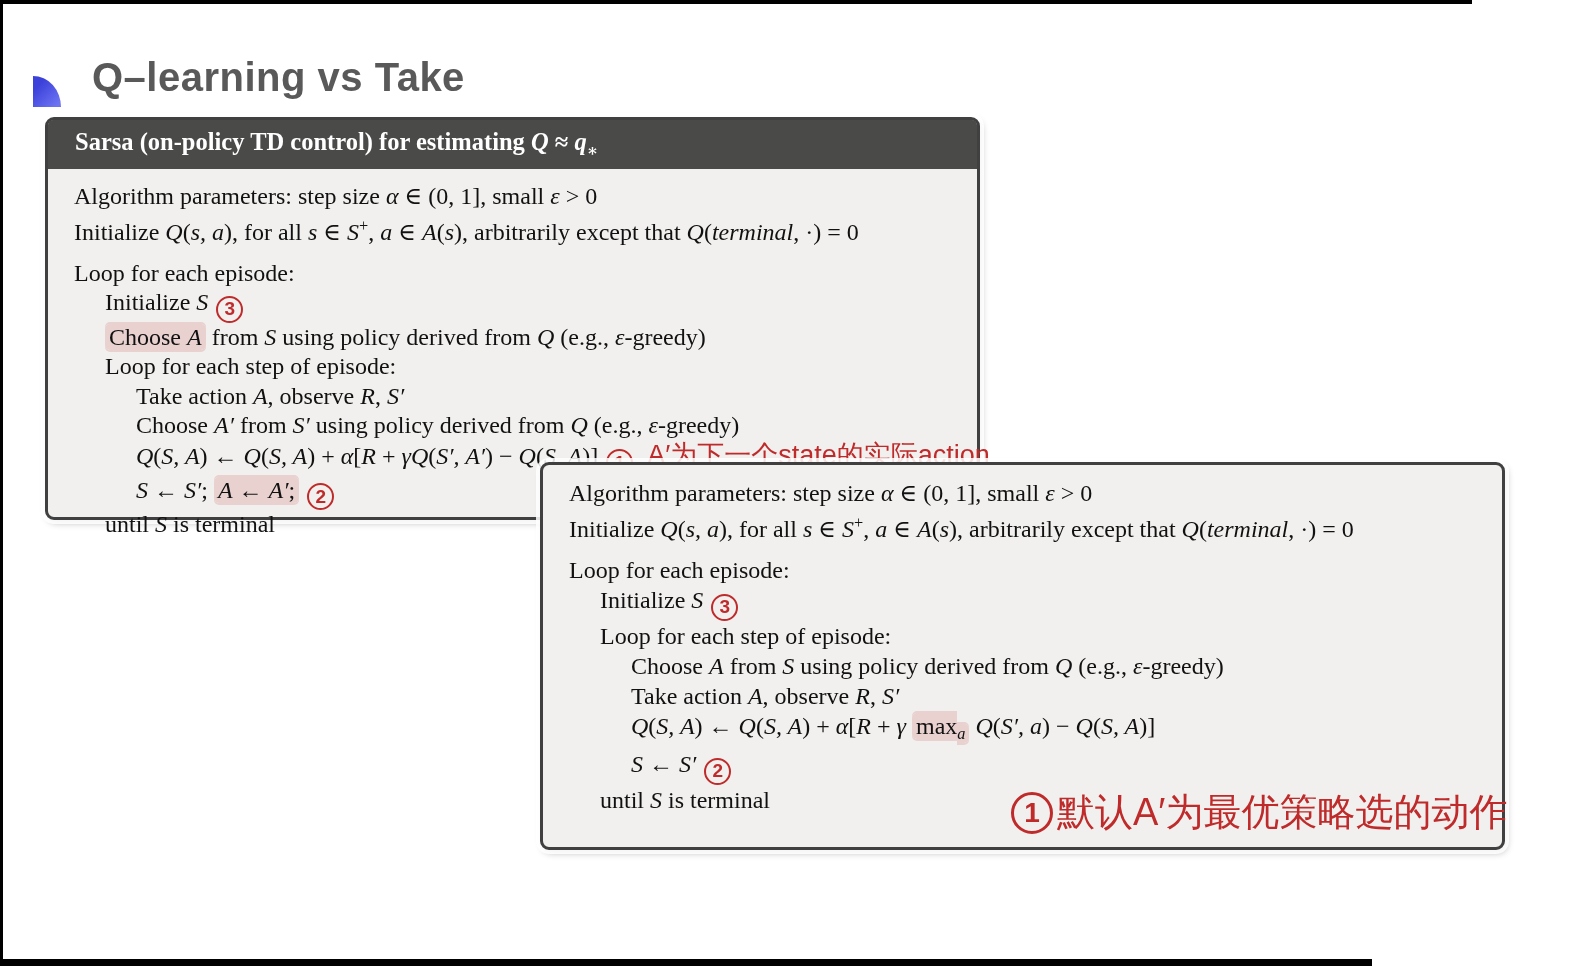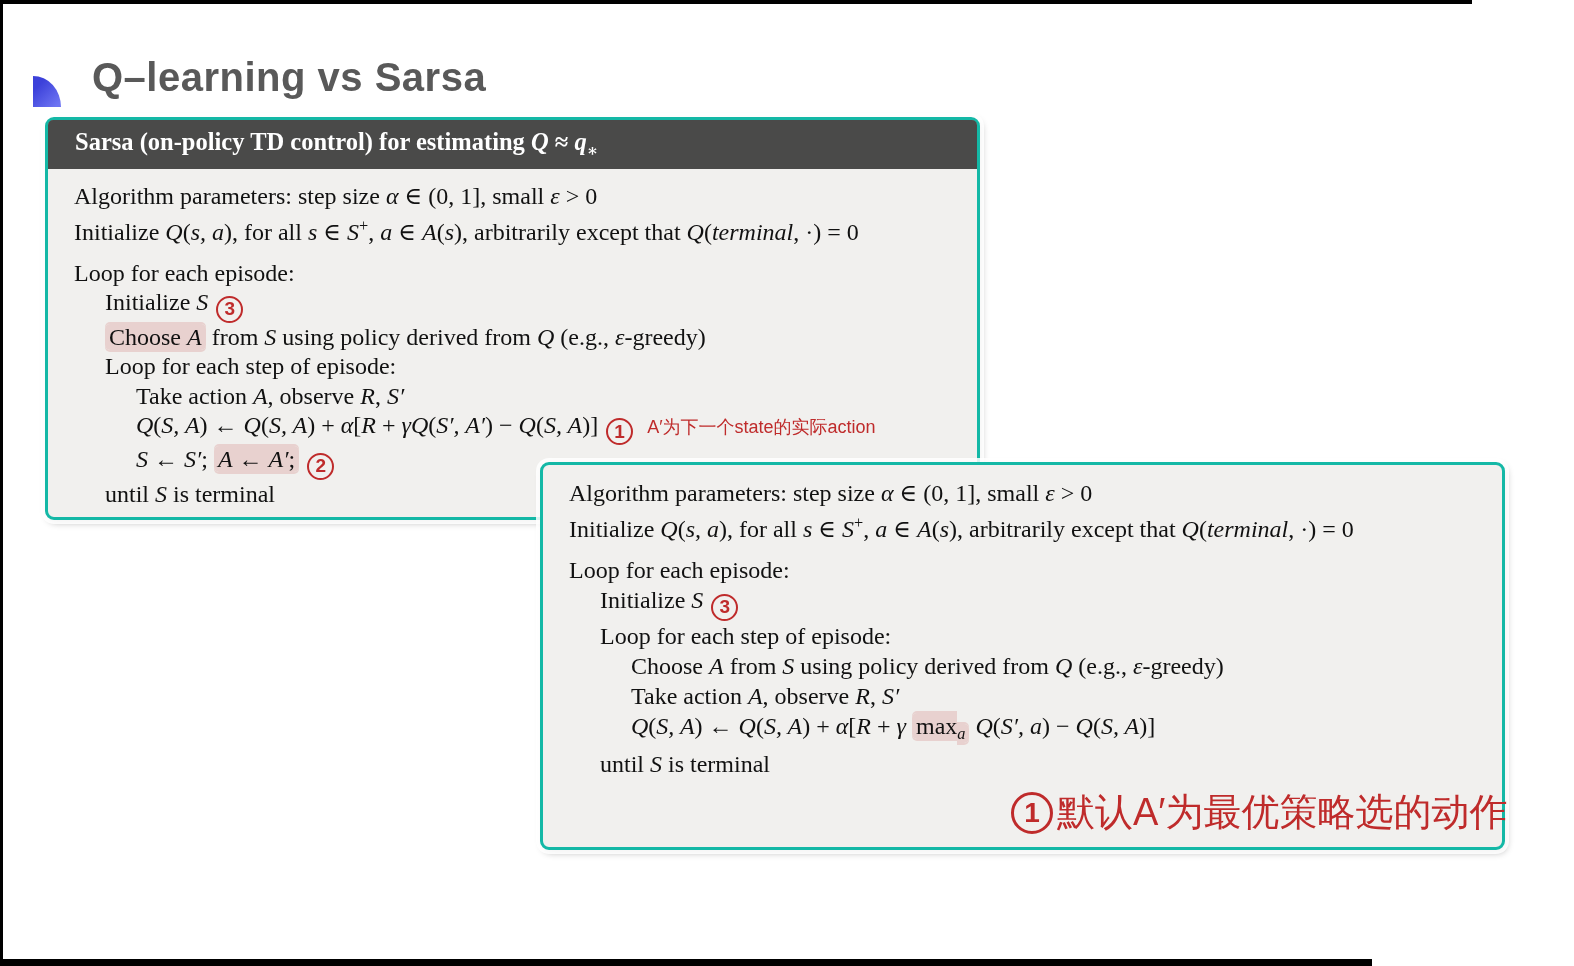--- a/index.html
+++ b/index.html
@@ -13,21 +13,21 @@
   .frame-bottom { position:absolute; left:0; top:959px; width:1372px; height:7px; background:#000; }
 
   
   .title-accent { position:absolute; left:33px; top:76px; width:28px; height:31px;
                   border-radius:0 100% 0 0;
                   background:linear-gradient(135deg,#3c41da 25%,#6d74f2 90%); }
   .page-title { position:absolute; left:92px; top:55px; font-size:40px; font-weight:600;
                 color:var(--title_gray); letter-spacing:0.5px; }
 
   
-  .algo-box { position:absolute; background:var(--box_bg); border:3px solid #14b8a6;
+  .algo-box { position:absolute; background:var(--box_bg); border:3px solid #404040;
               border-radius:9px;
               box-shadow:0 0 0 4px rgba(255,255,255,0.85), 2px 3px 7px rgba(0,0,0,0.28); }
   #sarsa-box { left:45px; top:117px; width:935px; height:403px; z-index:1; }
   #q-box     { left:540px; top:462px; width:965px; height:388px; z-index:2; }
 
   .algo-header { background:var(--header_bg); color:#fff; font-weight:bold; font-size:24.5px;
                  padding:8px 10px 8px 27px; border-radius:5px 5px 0 0;
                  font-family:"Liberation Serif","DejaVu Serif",serif; white-space:nowrap; }
   .algo-body { padding:13px 12px 0 26px; font-size:24px; line-height:29.5px; color:#111;
                font-family:"Liberation Serif","DejaVu Serif",serif; white-space:nowrap; }
@@ -41,67 +41,69 @@
   .hl  { background:var(--highlight_pink); box-shadow:0 2px 0 var(--highlight_pink), 0 -2px 0 var(--highlight_pink); }
   .hl-s { border-radius:5px 0 0 5px; padding-left:4px; }
   .hl-e { border-radius:0 5px 5px 0; padding-right:4px; }
 
   .circ { display:inline-flex; align-items:center; justify-content:center;
           width:27px; height:27px; border:2.5px solid var(--annotation_red); border-radius:50%;
           color:var(--annotation_red); font-family:"Liberation Sans","DejaVu Sans",sans-serif;
           font-size:19px; font-weight:bold; margin:0 2px; vertical-align:-5px; font-style:normal; }
 
   .ann { font-family:"Liberation Sans","DejaVu Sans",sans-serif; color:var(--annotation_red);
-         font-size:18px; margin-left:12px; font-style:normal; }
+         font-size:27px; margin-left:12px; font-style:normal; }
 
   .big-ann { position:absolute; left:468px; top:322px; display:flex; align-items:center;
              color:var(--annotation_red); font-family:"Liberation Sans","DejaVu Sans",sans-serif; }
   .big-ann .circ-big { display:inline-flex; align-items:center; justify-content:center;
              width:42px; height:42px; border:3.5px solid var(--annotation_red); border-radius:50%;
              font-size:28px; font-weight:bold; margin-right:4px; }
   .big-ann .big-ann-text { font-size:38px; white-space:nowrap; }
 </style>
 </head>
 <body>
 
 <div id="stage">
 
   <div class="frame-top"></div>
   <div class="frame-left"></div>
   <div class="frame-bottom"></div>
 
   <div class="title-accent"></div>
-  <h1 class="page-title">Q–learning vs Sarsa</h1>
+  <h1 class="page-title">Q–learning vs Take</h1>
 
   <div id="sarsa-box" class="algo-box">
     <div class="algo-header"><span>Sarsa (on-policy TD control) for estimating </span><span class="it">Q</span><span> ≈ </span><span class="it">q</span><span class="sub">∗</span></div>
     <div class="algo-body">
         <div class="algo-line" style="padding-left: 0px;"><span>Algorithm parameters: step size </span><span class="it">α</span><span> ∈ (0, 1], small </span><span class="it">ε</span><span> &gt; 0</span></div>
         <div class="algo-line" style="padding-left: 0px;"><span>Initialize </span><span class="it">Q</span><span>(</span><span class="it">s, a</span><span>), for all </span><span class="it">s</span><span> ∈ </span><span class="it">S</span><span class="sup">+</span><span>, </span><span class="it">a</span><span> ∈ </span><span class="it">A</span><span>(</span><span class="it">s</span><span>), arbitrarily except that </span><span class="it">Q</span><span>(</span><span class="it">terminal</span><span>, ·) = 0</span></div>
         <div class="algo-line gap" style="padding-left: 0px;"><span>Loop for each episode:</span></div>
         <div class="algo-line" style="padding-left: 31px;"><span>Initialize </span><span class="it">S</span><span> </span><span class="circ">3</span></div>
         <div class="algo-line" style="padding-left: 31px;"><span class="hl hl-s">Choose </span><span class="it hl hl-e">A</span><span> from </span><span class="it">S</span><span> using policy derived from </span><span class="it">Q</span><span> (e.g., </span><span class="it">ε</span><span>-greedy)</span></div>
         <div class="algo-line" style="padding-left: 31px;"><span>Loop for each step of episode:</span></div>
         <div class="algo-line" style="padding-left: 62px;"><span>Take action </span><span class="it">A</span><span>, observe </span><span class="it">R</span><span>, </span><span class="it">S′</span></div>
+        <div class="algo-line" style="padding-left: 62px;"><span>Choose </span><span class="it">A′</span><span> from </span><span class="it">S′</span><span> using policy derived from </span><span class="it">Q</span><span> (e.g., </span><span class="it">ε</span><span>-greedy)</span></div>
         <div class="algo-line" style="padding-left: 62px;"><span class="it">Q</span><span>(</span><span class="it">S, A</span><span>) ← </span><span class="it">Q</span><span>(</span><span class="it">S, A</span><span>) + </span><span class="it">α</span><span>[</span><span class="it">R</span><span> + </span><span class="it">γQ</span><span>(</span><span class="it">S′, A′</span><span>) − </span><span class="it">Q</span><span>(</span><span class="it">S, A</span><span>)] </span><span class="circ">1</span><span class="ann">A′为下一个state的实际action</span></div>
         <div class="algo-line" style="padding-left: 62px;"><span class="it">S</span><span> ← </span><span class="it">S′</span><span>; </span><span class="it hl hl-s">A</span><span class="hl"> ← </span><span class="it hl">A′</span><span class="hl hl-e">;</span><span> </span><span class="circ">2</span></div>
         <div class="algo-line" style="padding-left: 31px;"><span>until </span><span class="it">S</span><span> is terminal</span></div>
       </div>
   </div>
 
   <div id="q-box" class="algo-box">
     <div class="algo-body">
         <div class="algo-line" style="padding-left: 0px;"><span>Algorithm parameters: step size </span><span class="it">α</span><span> ∈ (0, 1], small </span><span class="it">ε</span><span> &gt; 0</span></div>
         <div class="algo-line" style="padding-left: 0px;"><span>Initialize </span><span class="it">Q</span><span>(</span><span class="it">s, a</span><span>), for all </span><span class="it">s</span><span> ∈ </span><span class="it">S</span><span class="sup">+</span><span>, </span><span class="it">a</span><span> ∈ </span><span class="it">A</span><span>(</span><span class="it">s</span><span>), arbitrarily except that </span><span class="it">Q</span><span>(</span><span class="it">terminal</span><span>, ·) = 0</span></div>
         <div class="algo-line gap" style="padding-left: 0px;"><span>Loop for each episode:</span></div>
         <div class="algo-line" style="padding-left: 31px;"><span>Initialize </span><span class="it">S</span><span> </span><span class="circ">3</span></div>
         <div class="algo-line" style="padding-left: 31px;"><span>Loop for each step of episode:</span></div>
         <div class="algo-line" style="padding-left: 62px;"><span>Choose </span><span class="it">A</span><span> from </span><span class="it">S</span><span> using policy derived from </span><span class="it">Q</span><span> (e.g., </span><span class="it">ε</span><span>-greedy)</span></div>
         <div class="algo-line" style="padding-left: 62px;"><span>Take action </span><span class="it">A</span><span>, observe </span><span class="it">R</span><span>, </span><span class="it">S′</span></div>
         <div class="algo-line" style="padding-left: 62px;"><span class="it">Q</span><span>(</span><span class="it">S, A</span><span>) ← </span><span class="it">Q</span><span>(</span><span class="it">S, A</span><span>) + </span><span class="it">α</span><span>[</span><span class="it">R</span><span> + </span><span class="it">γ </span><span class="hl hl-s">max</span><span class="it sub hl hl-e">a</span><span> </span><span class="it">Q</span><span>(</span><span class="it">S′, a</span><span>) − </span><span class="it">Q</span><span>(</span><span class="it">S, A</span><span>)]</span></div>
+        <div class="algo-line" style="padding-left: 62px;"><span class="it">S</span><span> ← </span><span class="it">S′</span><span> </span><span class="circ">2</span></div>
         <div class="algo-line" style="padding-left: 31px;"><span>until </span><span class="it">S</span><span> is terminal</span></div>
       </div>
     <div class="big-ann">
       <span class="circ-big">1</span>
       <span class="big-ann-text">默认A′为最优策略选的动作</span>
     </div>
   </div>
 
 </div>
 

